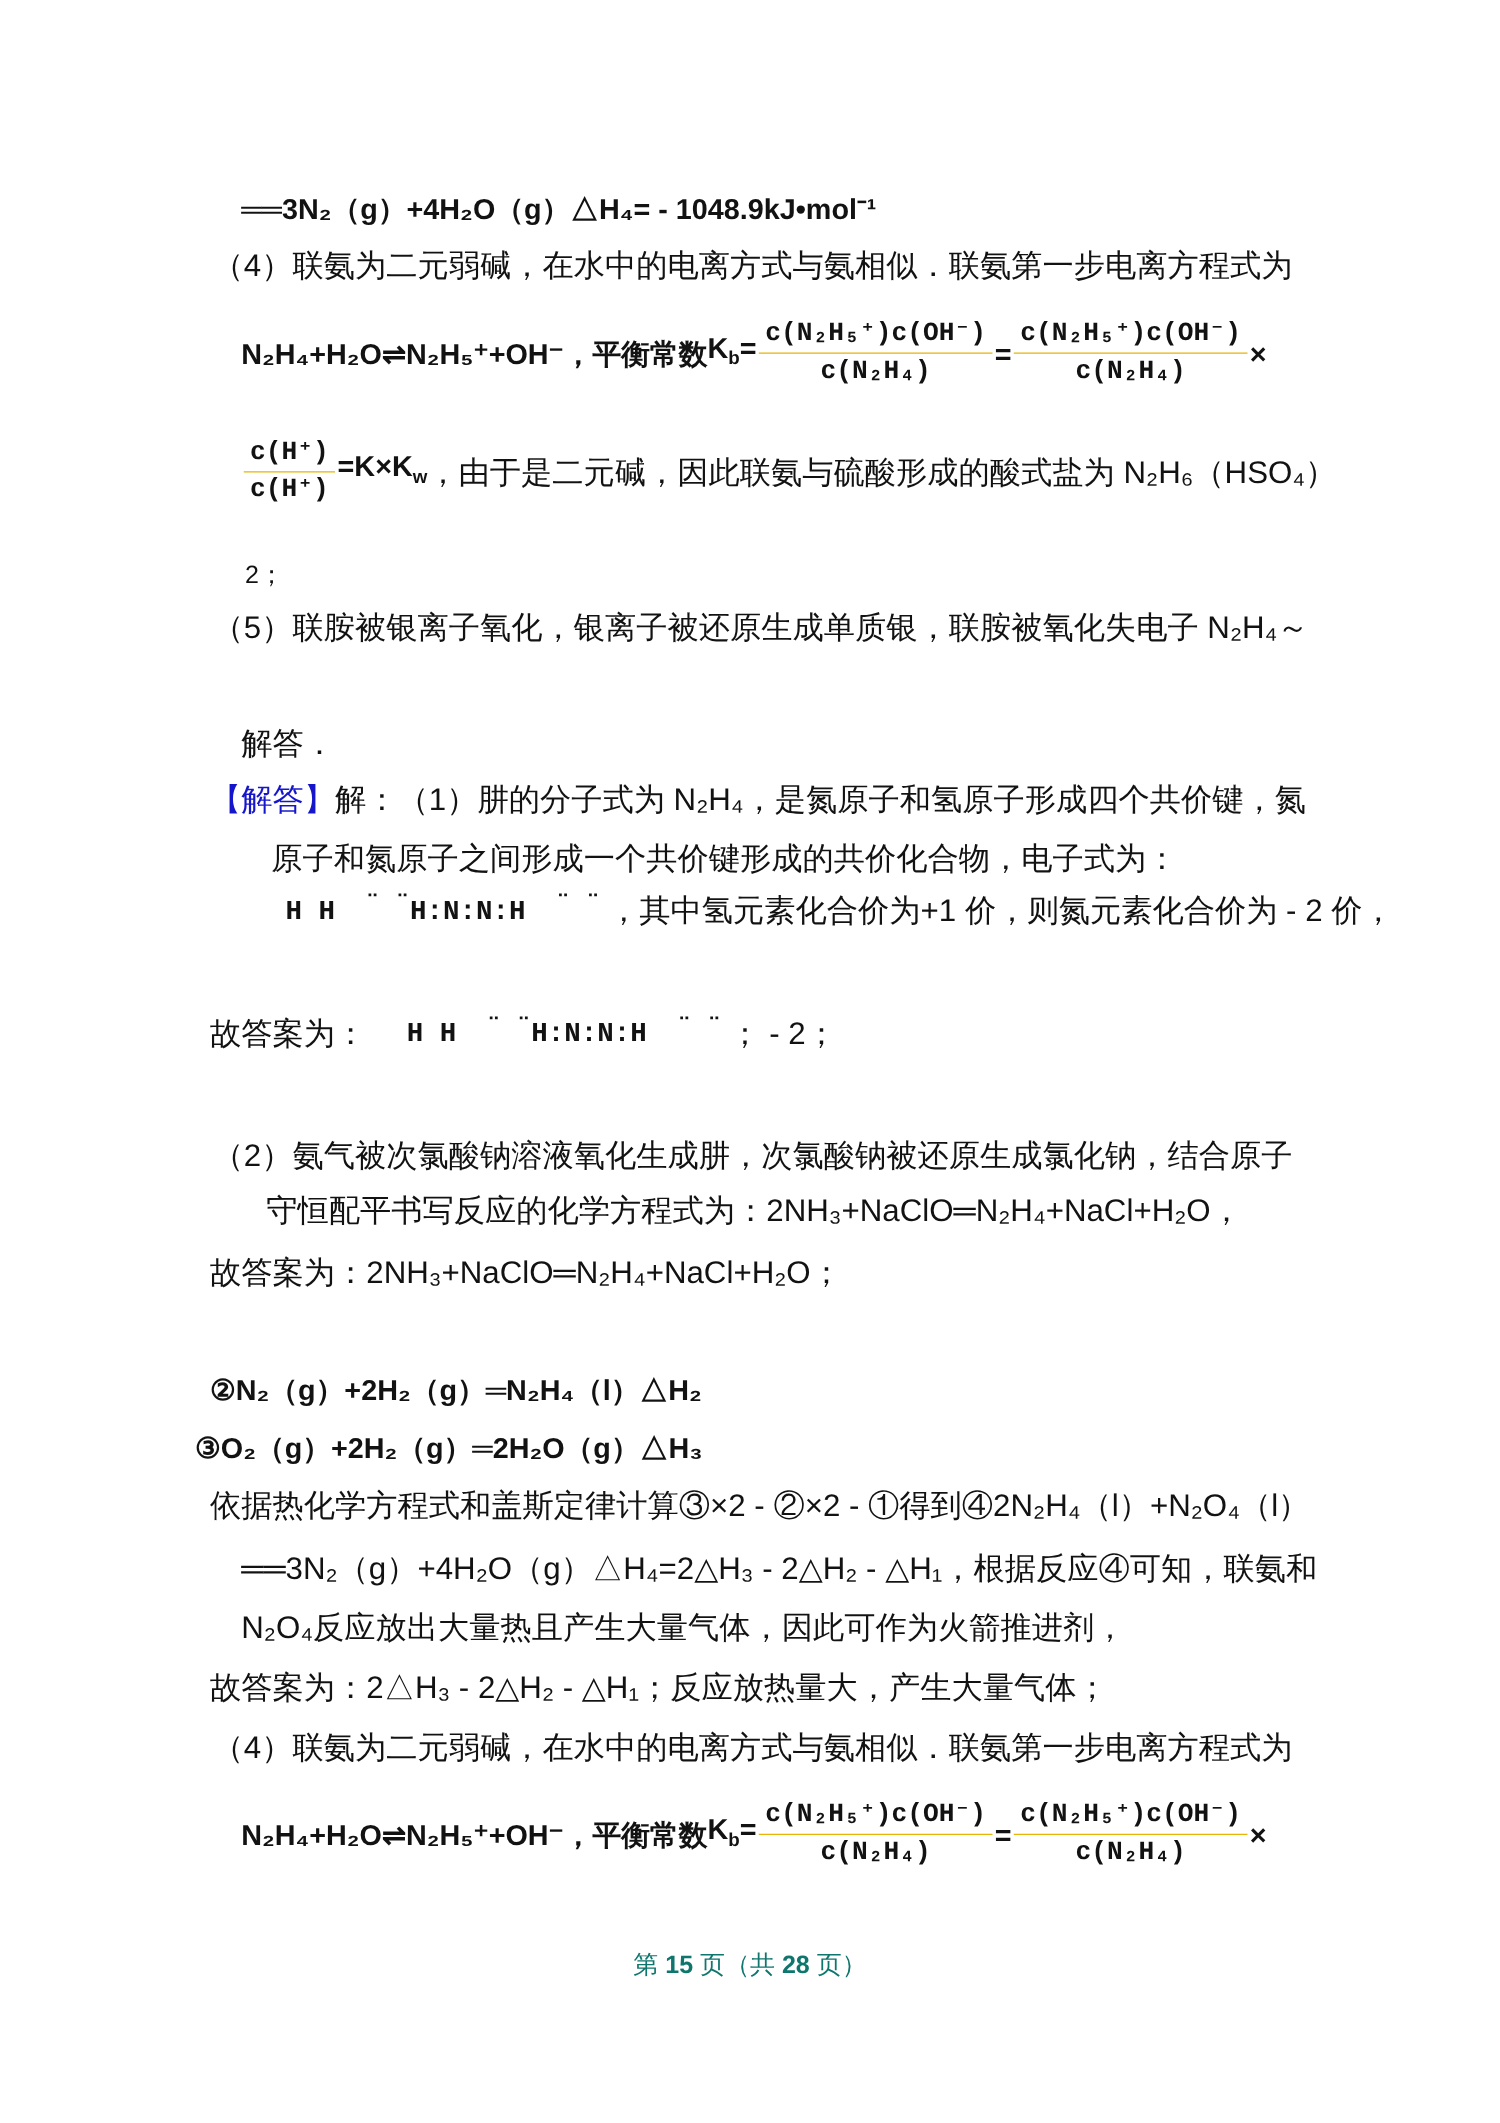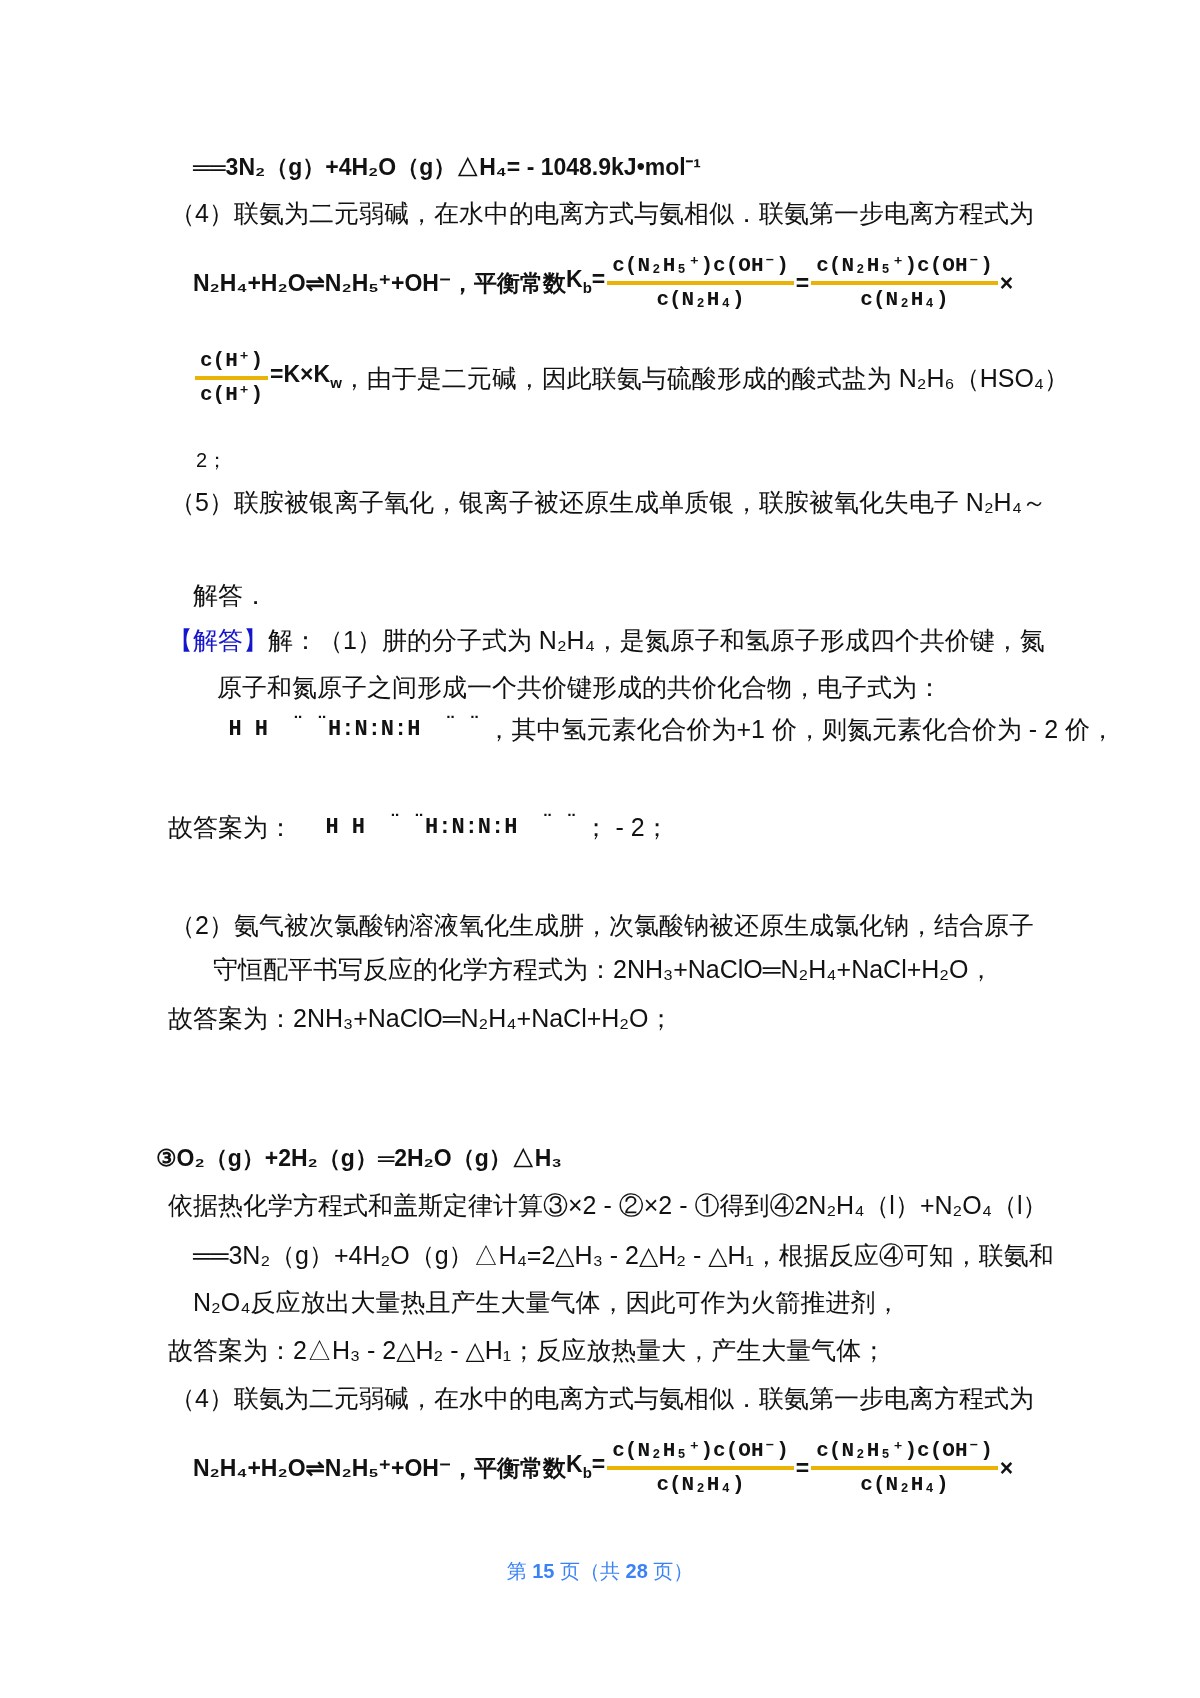--- a/index.html
+++ b/index.html
@@ -30,42 +30,42 @@
   .frac{
     display:inline-flex;
     flex-direction:column;
     text-align:center;
     font-family:"Liberation Mono", monospace;
     font-weight:700;
     font-size:21px;
     line-height:1.25;
     margin:0 2px;
   }
-  .frac .num{border-bottom:4px solid #eab308;padding:0 5px 1px 5px;}
+  .frac .num{border-bottom:1px solid #eab308;padding:0 5px 1px 5px;}
   .frac .den{padding-top:2px;}
   .lewis{
     display:inline-flex;
     flex-direction:row;
     font-family:"Liberation Mono", monospace;
     font-weight:700;
     font-size:22px;
     text-align:left;
     margin:0 6px;
   }
   .lewis span{display:block;white-space:pre;line-height:21px;}
   .lewis span:nth-child(even){line-height:11px;font-size:20px;}
   .answer-label{color:#1515cc;}
   .cont-sub{font-size:20px;}
   .tail-low{margin-bottom:-6px;}
   .footer{
     position:absolute;
     left:0;top:1558px;width:1200px;
     text-align:center;
     font-size:20px;
-    color:#3b82f6;
+    color:#0f766e;
   }
   .footer b{font-weight:700;}
 </style>
 </head>
 <body>
 
 <div class="page">
 
   <div class="ln fm" style="left:193px;top:150px">══3N₂（g）+4H₂O（g）△H₄= - 1048.9kJ•mol⁻¹</div>
 
@@ -123,20 +123,21 @@
       <span>H:N:N:H</span>
       <span>  ¨ ¨</span>
     </span>
     <span class="tail-low">； - 2；</span>
   </div>
 
   <div class="ln" style="left:170px;top:908px">（2）氨气被次氯酸钠溶液氧化生成肼，次氯酸钠被还原生成氯化钠，结合原子</div>
   <div class="ln" style="left:213px;top:952px">守恒配平书写反应的化学方程式为：2NH₃+NaClO═N₂H₄+NaCl+H₂O，</div>
   <div class="ln" style="left:168px;top:1001px">故答案为：2NH₃+NaClO═N₂H₄+NaCl+H₂O；</div>
 
+  <div class="ln fm" style="left:168px;top:1095px;font-weight:600">②N₂（g）+2H₂（g）═N₂H₄（l）△H₂</div>
   <div class="ln fm" style="left:156px;top:1141px;font-weight:700">③O₂（g）+2H₂（g）═2H₂O（g）△H₃</div>
   <div class="ln" style="left:168px;top:1188px">依据热化学方程式和盖斯定律计算③×2 - ②×2 - ①得到④2N₂H₄（l）+N₂O₄（l）</div>
   <div class="ln" style="left:193px;top:1238px">══3N₂（g）+4H₂O（g）△H₄=2△H₃ - 2△H₂ - △H₁，根据反应④可知，联氨和</div>
   <div class="ln" style="left:193px;top:1285px">N₂O₄反应放出大量热且产生大量气体，因此可作为火箭推进剂，</div>
   <div class="ln" style="left:168px;top:1333px">故答案为：2△H₃ - 2△H₂ - △H₁；反应放热量大，产生大量气体；</div>
 
   <div class="ln" style="left:170px;top:1381px">（4）联氨为二元弱碱，在水中的电离方式与氨相似．联氨第一步电离方程式为</div>
 
   <div class="ln ln-flex" style="left:193px;top:1428px;height:80px">
     <span class="fm">N₂H₄+H₂O⇌N₂H₅⁺+OH⁻，平衡常数 </span>

